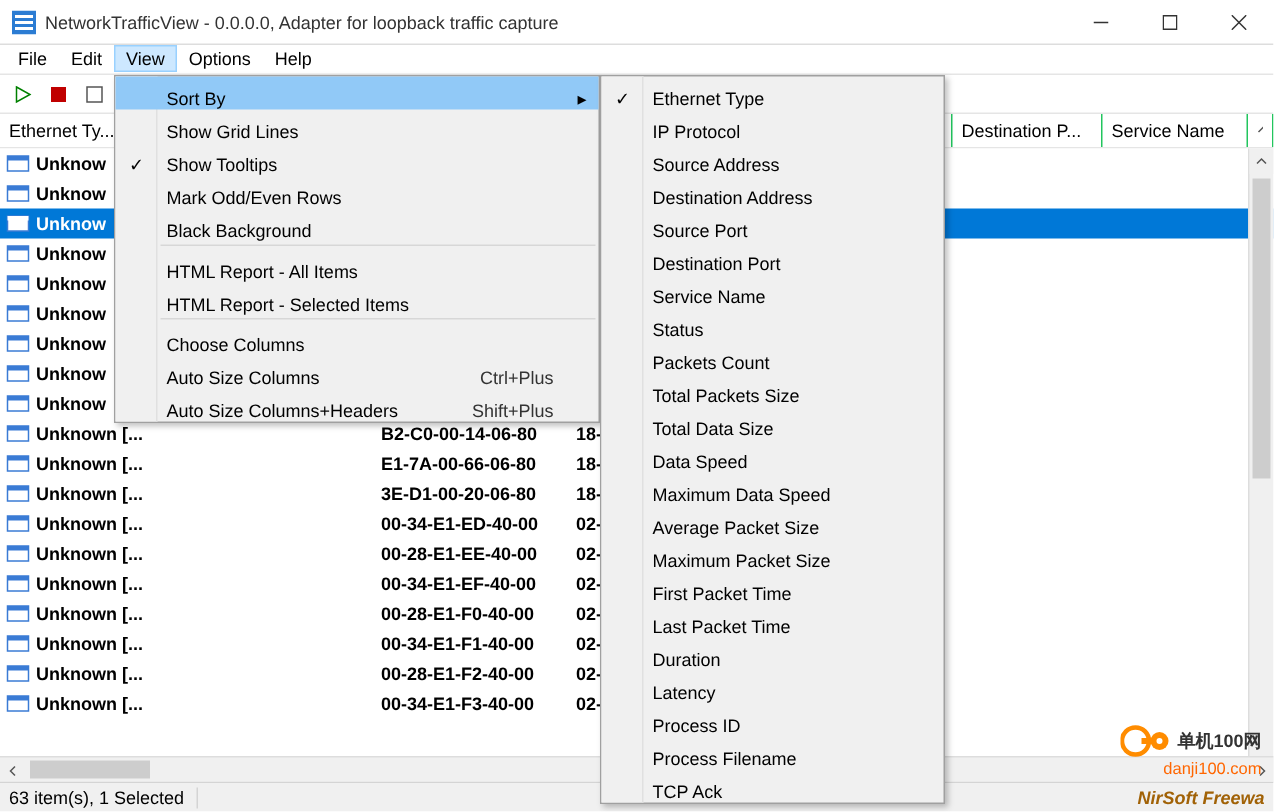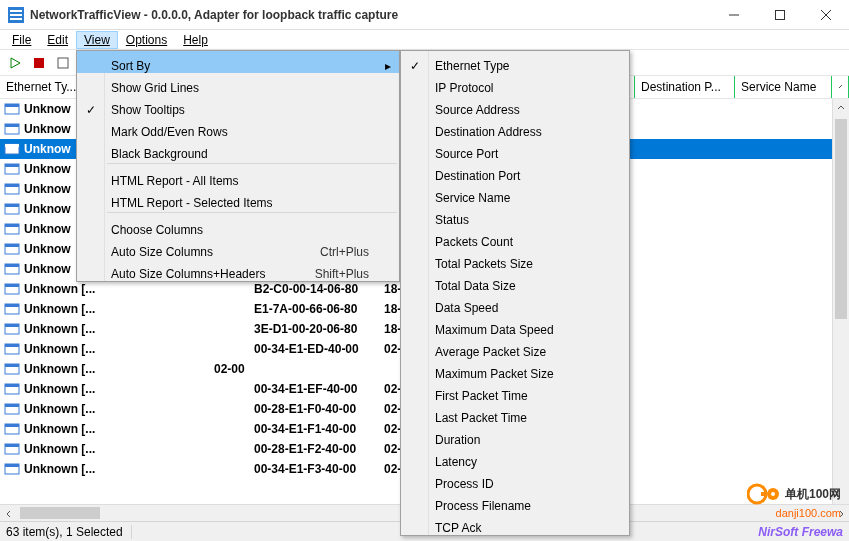--- a/index.html
+++ b/index.html
@@ -1,39 +1,39 @@
 <!DOCTYPE html>
 <html><head>
 <meta charset="utf-8">
 <style>
   * { box-sizing: border-box; margin: 0; padding: 0; font-family: "Segoe UI", Tahoma, sans-serif; font-size: 12px; }
   body { background: #fff; width: 849px; height: 541px; overflow: hidden; position: relative; }
   .titlebar { height: 30px; display: flex; align-items: center; padding: 0 0 0 8px; background: #fff; border-bottom: 1px solid #ddd; }
   .titlebar-icon { width:16px; height:16px; margin-right:6px; display:inline-block; }
-  .titlebar-text { flex: 1; color: #333; font-weight: bold; }
+  .titlebar-text { flex: 1; color: #333; }
   .win-btns { display:flex; height:100%; }
   .win-btn { width: 46px; height:30px; display:flex; align-items:center; justify-content:center; color:#333; }
-  .menubar { height:20px; display:flex; align-items:center; padding:0 4px; border-bottom:1px solid #e5e5e5;text-decoration:underline; }
+  .menubar { height:20px; display:flex; align-items:flex-start; padding:0 4px; border-bottom:1px solid #e5e5e5; }
   .menubar-item { padding:2px 8px; }
   .menubar-item.open { background:#cde8ff; border:1px solid #99d1ff; padding:1px 7px; }
   .toolbar { height:26px; display:flex; align-items:center; padding:0 4px; border-bottom:1px solid #e5e5e5; gap:2px; }
   .tb-btn { width:22px; height:22px; display:flex; align-items:center; justify-content:center; border:1px solid transparent; }
   .header-row { height:23px; display:flex; border-bottom:1px solid #e5e5e5; background:#fff; }
   .header-cell { padding:3px 6px; border-right:1px solid #22c55e; white-space:nowrap; overflow:hidden; text-overflow:ellipsis; display:flex; align-items:center; }
   .list { position:relative; height:calc(100% - 30px - 20px - 26px - 23px - 20px); overflow:hidden; background:#fff;font-weight:bold; }
   .row { height:20px; display:flex; align-items:center; padding-left:4px; white-space:nowrap; }
   .row.selected { background:#0078d7; color:#fff; }
   .row.selected .row-icon rect.fill { fill:#fff; }
   .row-icon { width:16px; height:16px; margin-right:4px; flex-shrink:0; }
   .col-ether { width:190px; overflow:hidden; text-overflow:ellipsis; }
   .col-src { width:170px; }
   .col-dst { width:60px; }
   .statusbar { position:absolute; bottom:0; left:0; right:0; height:20px; border-top:1px solid #d4d4d4; display:flex; align-items:center; padding:0 6px; background:#f0f0f0; }
   .statusbar .pane { border-right:1px solid #d4d4d4; padding-right:8px; margin-right:8px; }
-  .statusbar .brand { margin-left:auto; color:#8b5cf6; font-weight:bold; font-style:italic; }
+  .statusbar .brand { margin-left:auto; color:#a16207; font-weight:bold; font-style:italic; }
   .menu { position:absolute; background:#f0f0f0; border:1px solid #a0a0a0; box-shadow:2px 2px 4px rgba(0,0,0,0.25); z-index:10; }
   .menu-gutter { position:absolute; left:0; top:0; bottom:0; width:28px; background:#f0f0f0; border-right:1px solid #e0e0e0; }
   .menu-item { position:relative; height:22px; display:flex; align-items:flex-end; padding:0 30px 0 34px; white-space:nowrap; }
   .menu-item.hover { background:#91c9f7; }
   .menu-sep-wrap { padding:2px 2px 2px 30px; }
   .menu-sep { height:1px; background:#d7d7d7; }
   .menu-shortcut { margin-left:auto; padding-left:20px; color:#333; }
   .menu-arrow { position:absolute; right:8px; }
   .menu-check { position:absolute; left:6px; width:16px; text-align:center; }
   .scrollbar-v { position:absolute; right:0; top:99px; bottom:20px; width:17px; background:#f0f0f0; border-left:1px solid #ddd; z-index:2; }
@@ -234,20 +234,21 @@
       <span class="col-ether">Unknown [...</span>
       <span class="col-src" style="padding-left:40px">00-34-E1-ED-40-00</span>
       <span class="col-dst">02-00</span>
     </div>
     <div class="row">
       <svg class="row-icon" width="16" height="16">
         <rect x="1" y="3" width="14" height="10" fill="#fff" stroke="#3a7bd5"></rect>
         <rect class="fill" x="1" y="3" width="14" height="3" fill="#3a7bd5"></rect>
       </svg>
       <span class="col-ether">Unknown [...</span>
+      <span class="col-src" style="padding-left:40px">00-28-E1-EE-40-00</span>
       <span class="col-dst">02-00</span>
     </div>
     <div class="row">
       <svg class="row-icon" width="16" height="16">
         <rect x="1" y="3" width="14" height="10" fill="#fff" stroke="#3a7bd5"></rect>
         <rect class="fill" x="1" y="3" width="14" height="3" fill="#3a7bd5"></rect>
       </svg>
       <span class="col-ether">Unknown [...</span>
       <span class="col-src" style="padding-left:40px">00-34-E1-EF-40-00</span>
       <span class="col-dst">02-00</span>

